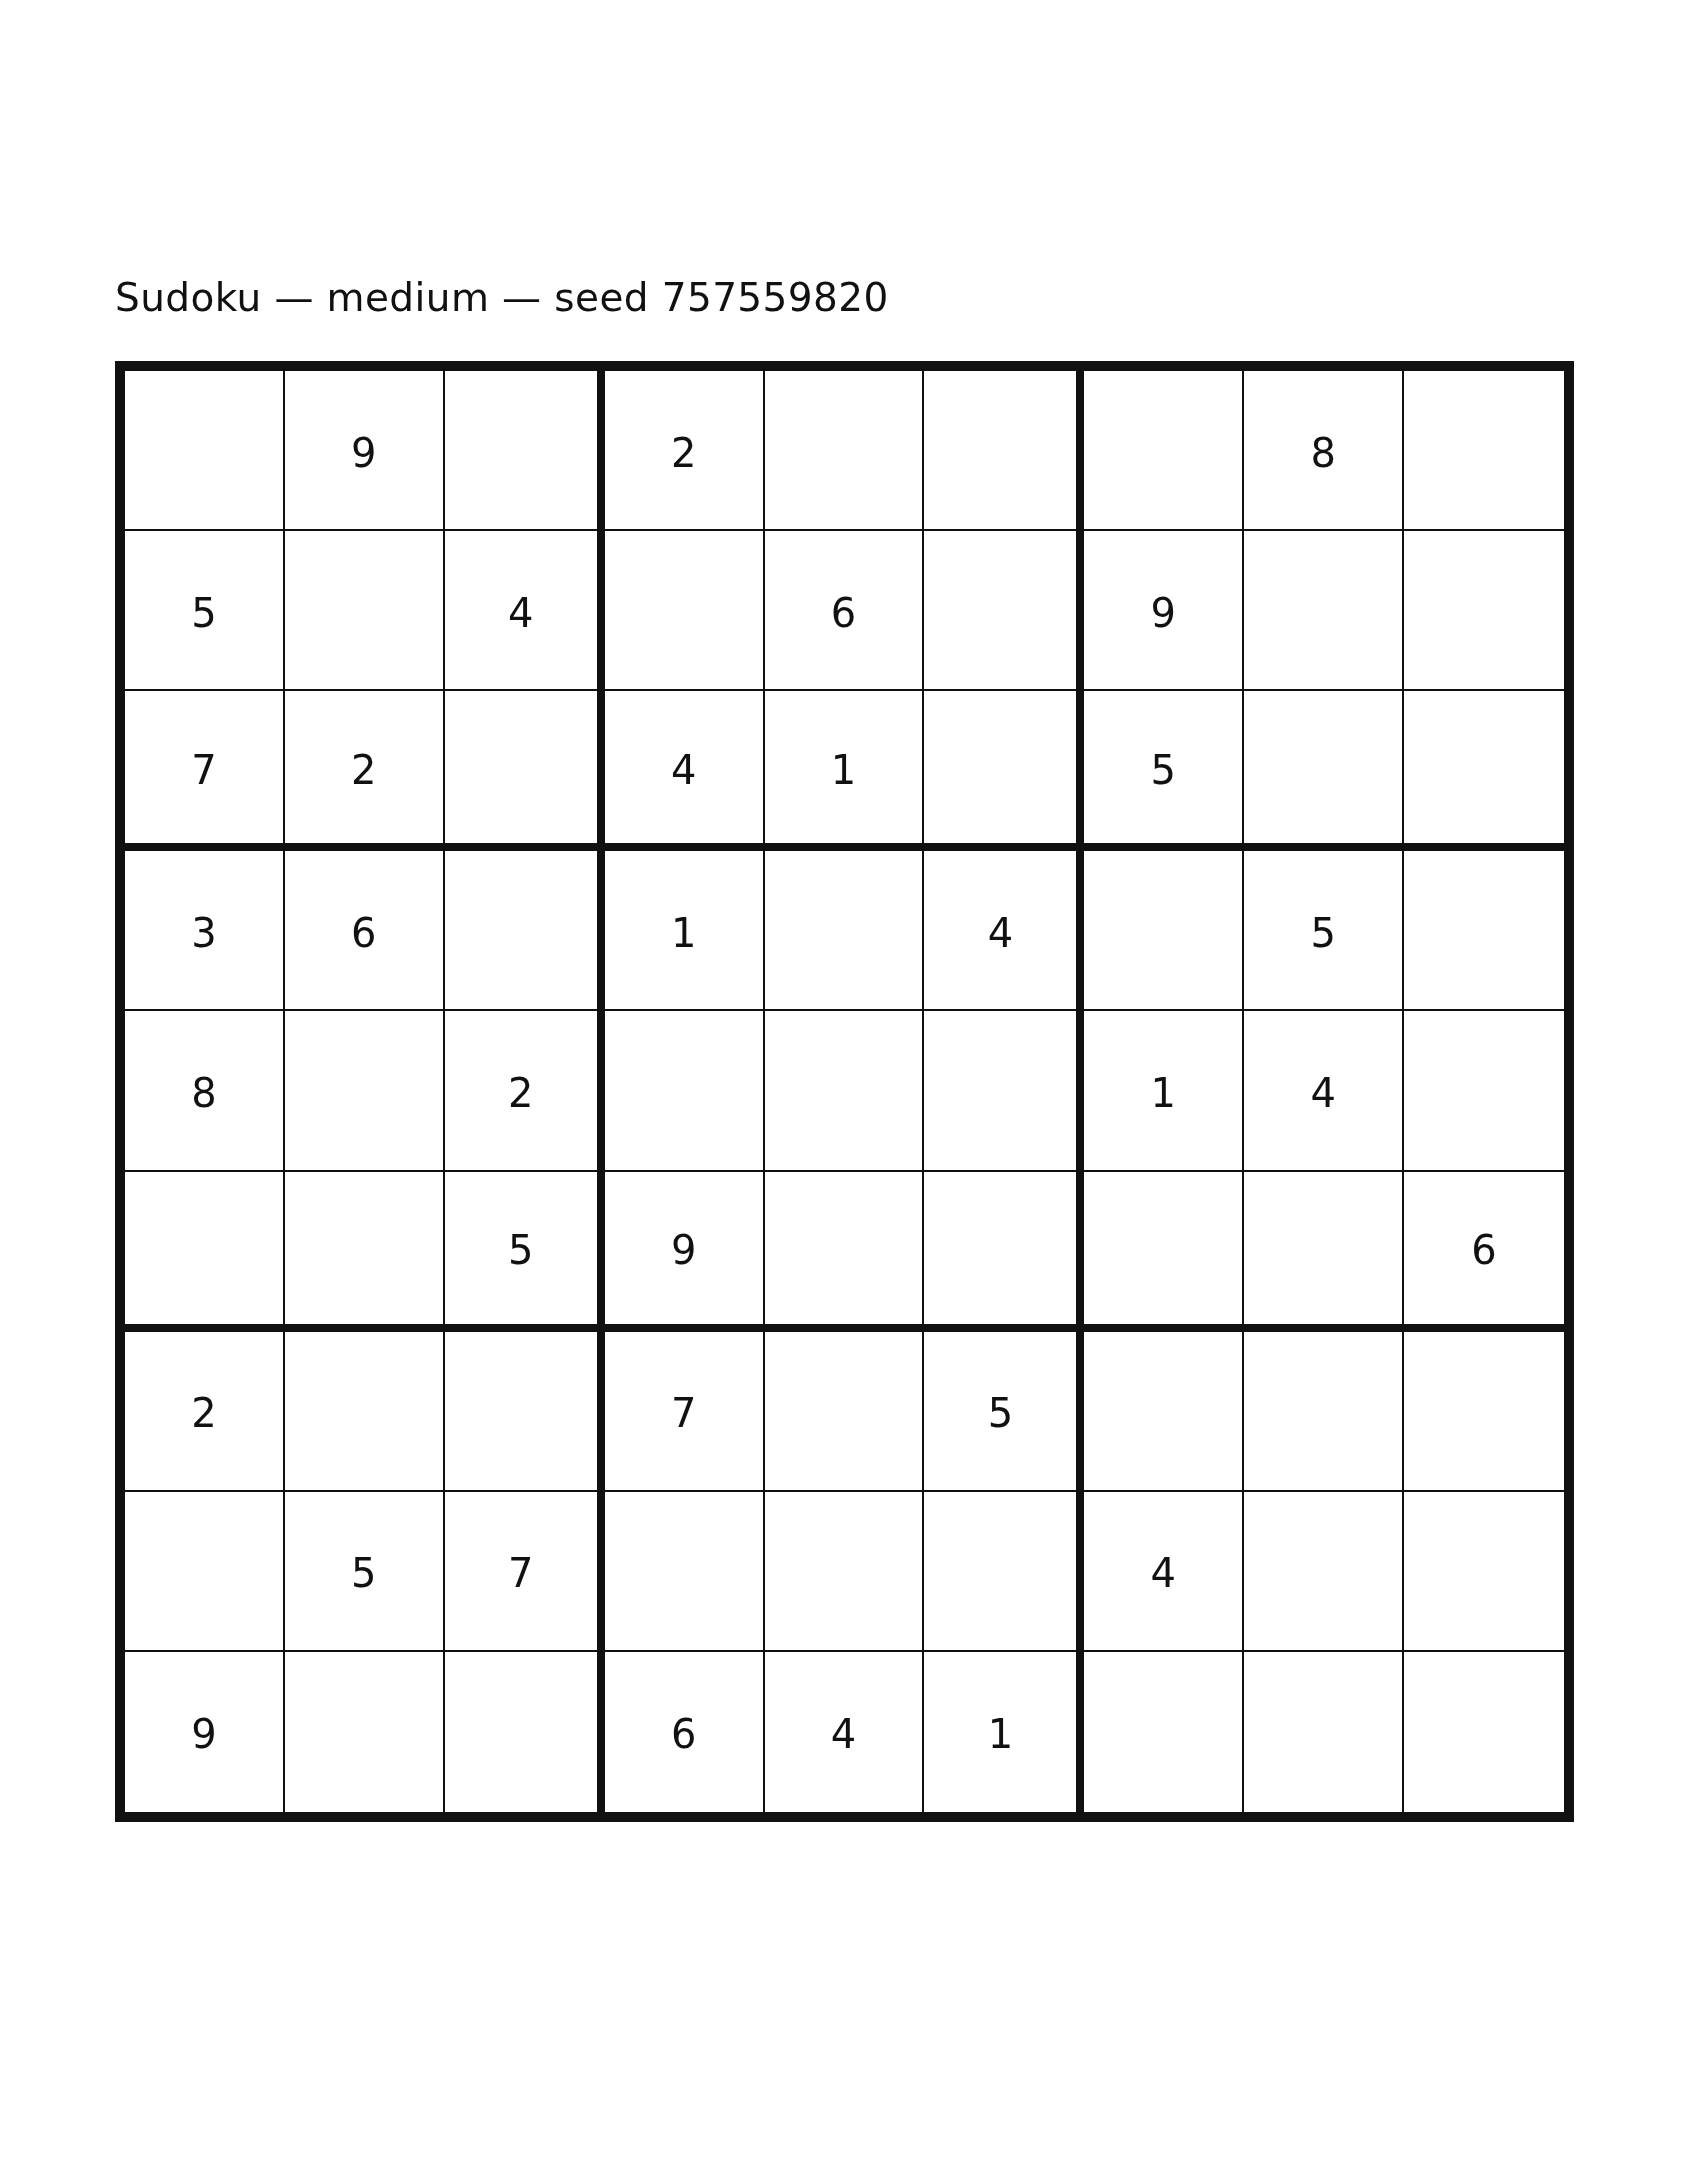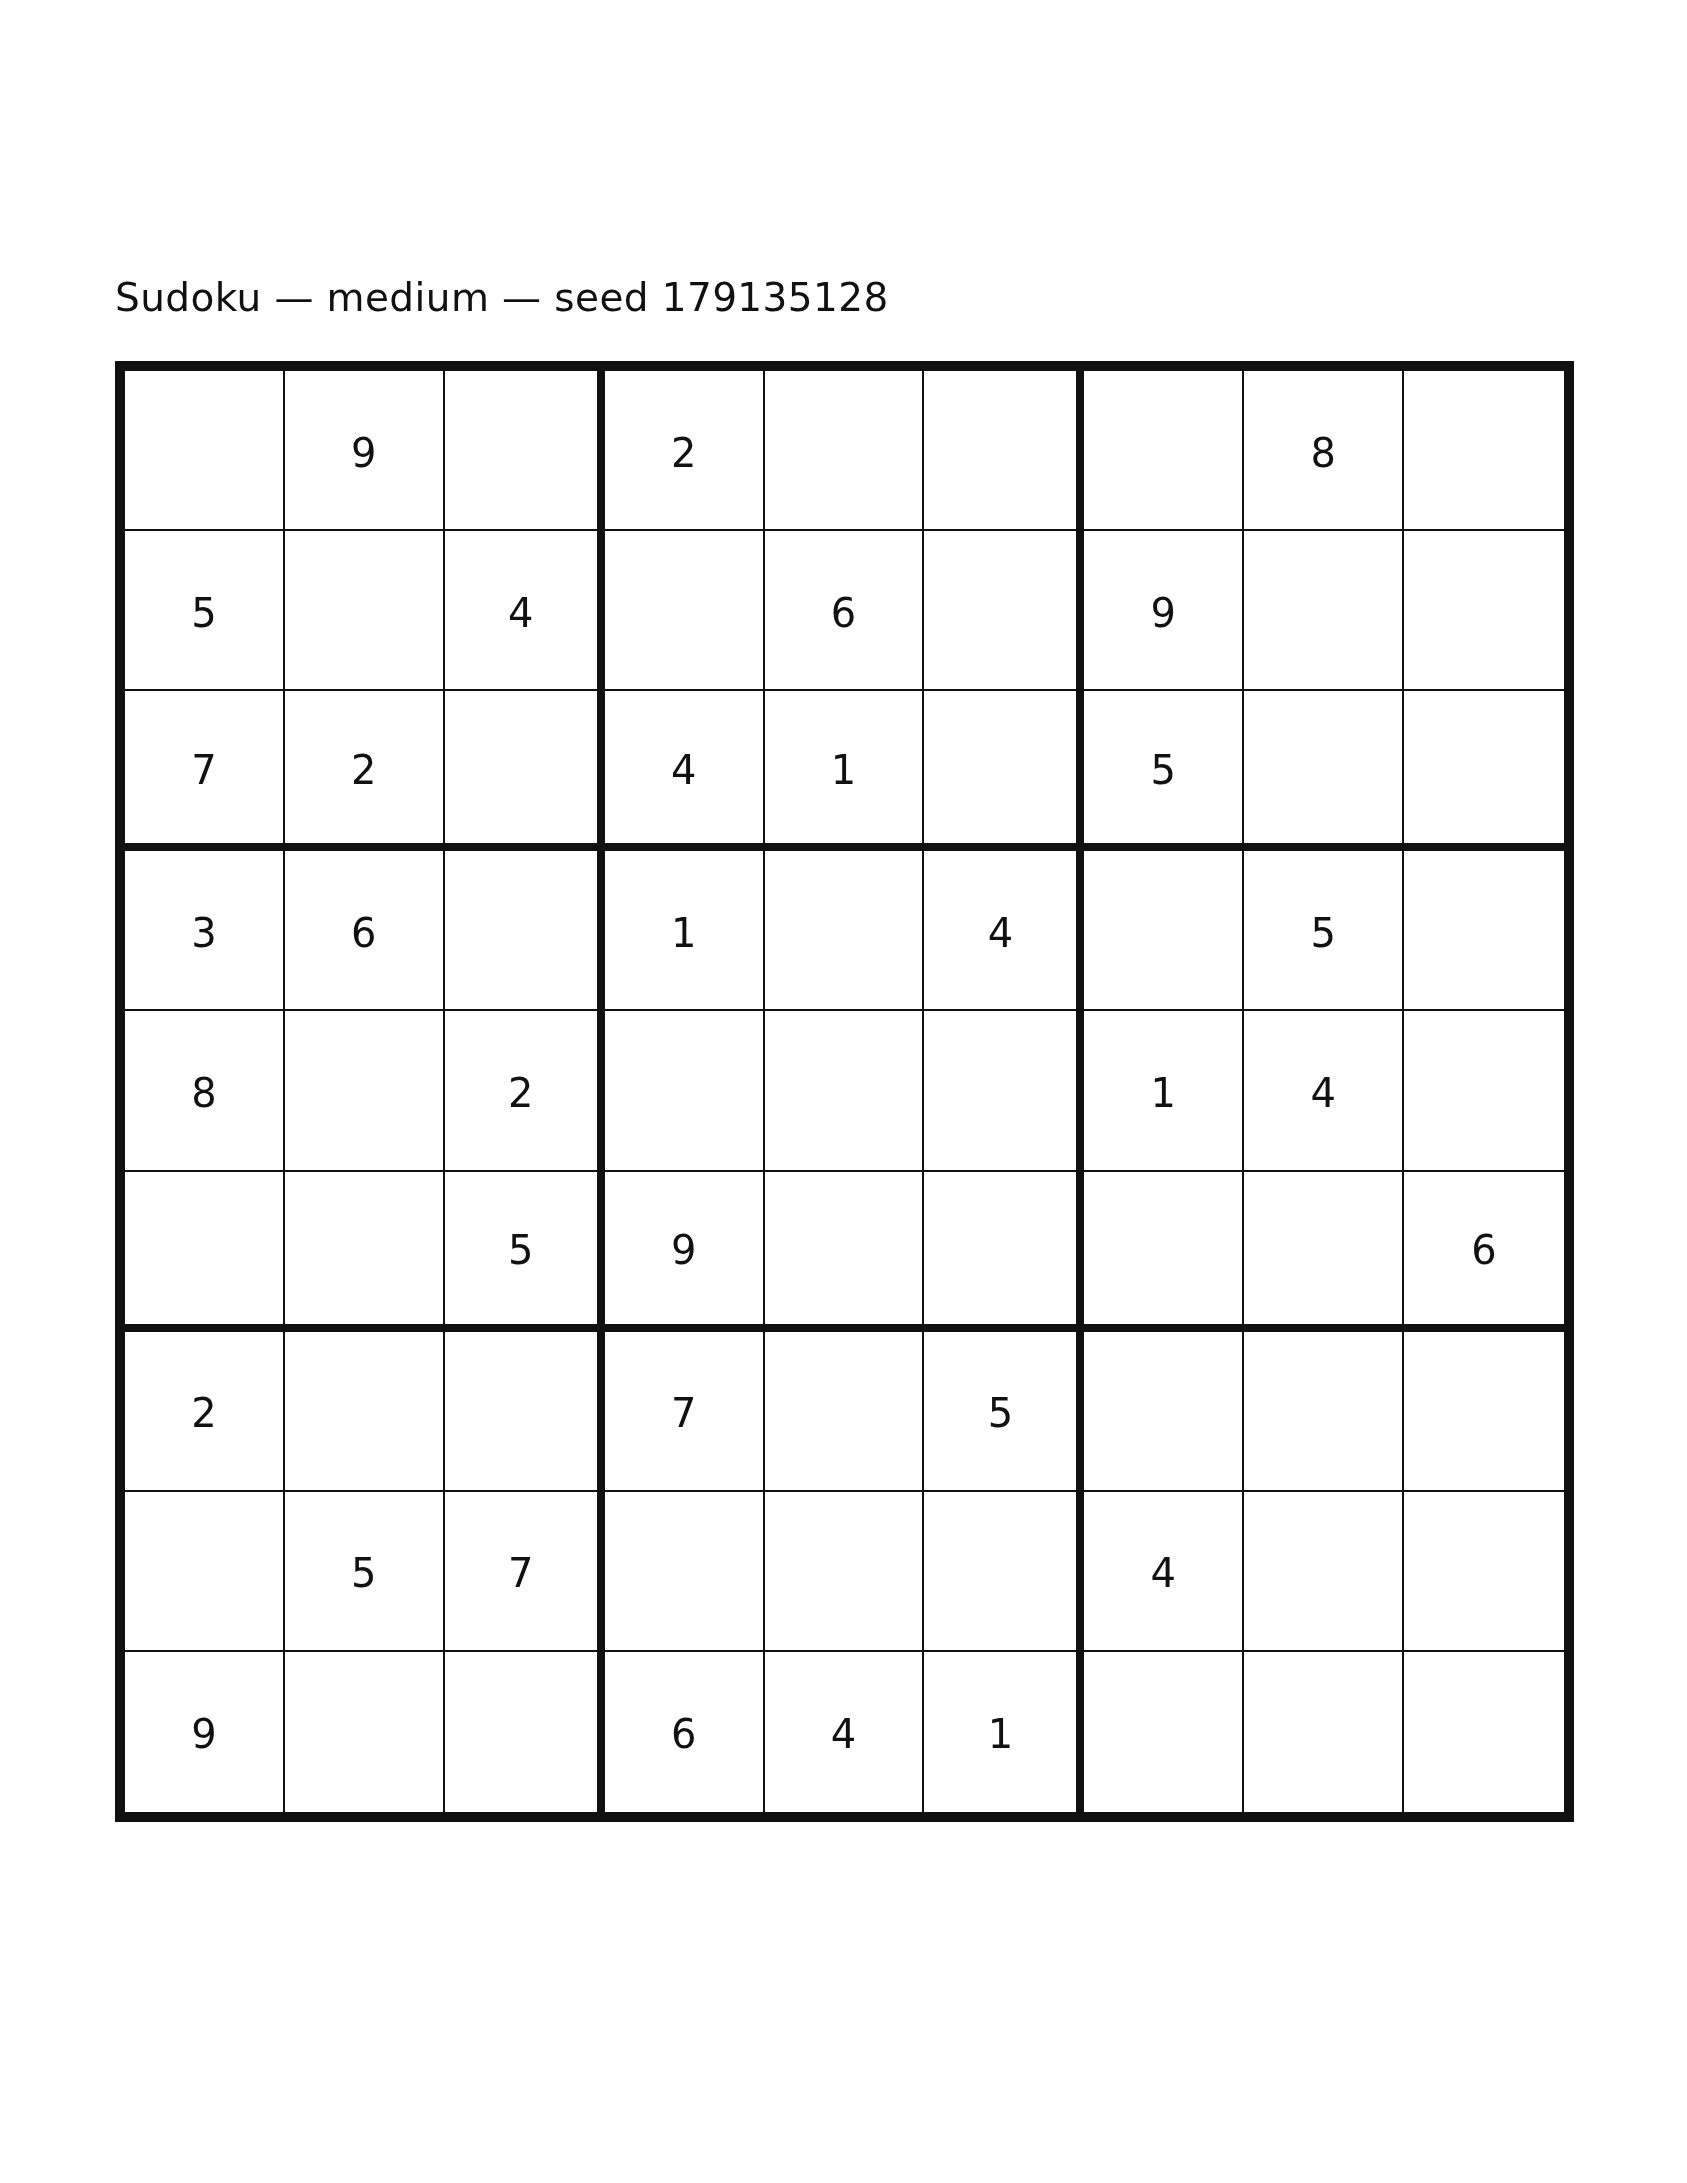--- a/index.html
+++ b/index.html
@@ -51,21 +51,21 @@
   }
   .cell.br-thick { border-right-width: 8.4px; }
   .cell.bb-thick { border-bottom-width: 8.4px; }
   .cell.br-none  { border-right: none; }
   .cell.bb-none  { border-bottom: none; }
 </style>
 </head>
 <body>
 
 <div class="page">
-  <div class="title">Sudoku — medium — seed 179135128</div>
+  <div class="title">Sudoku — medium — seed 757559820</div>
   <div class="grid" id="sudoku-grid">
       <div class="cell"></div>
       <div class="cell">9</div>
       <div class="cell br-thick"></div>
       <div class="cell">2</div>
       <div class="cell"></div>
       <div class="cell br-thick"></div>
       <div class="cell"></div>
       <div class="cell">8</div>
       <div class="cell br-none"></div>

